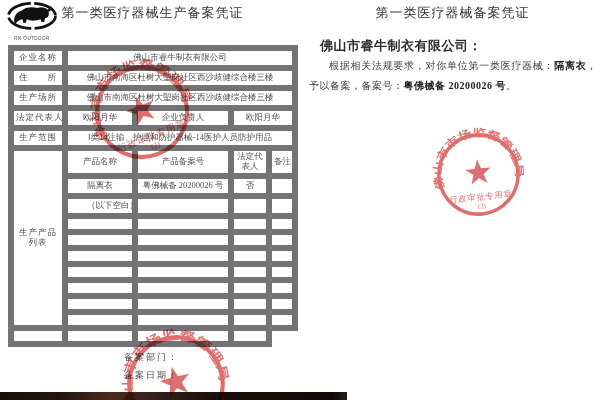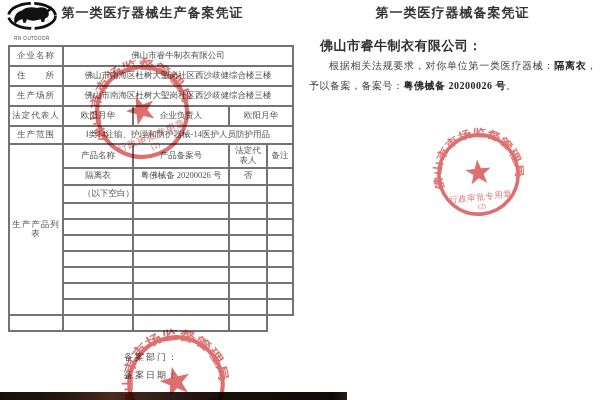--- a/index.html
+++ b/index.html
@@ -3,33 +3,33 @@
 <meta charset="utf-8">
 <style>
   * { margin:0; padding:0; box-sizing:border-box; }
   html,body { width:600px; height:400px; overflow:hidden; background:#fff; }
   .page { position:relative; width:600px; height:400px; background:#fff;
           font-family:"Liberation Serif", serif; color:#4a4a4a; }
 
   
   .doc-left { position:absolute; left:0; top:0; width:305px; height:400px; }
   .doc-title { position:absolute; top:4px; left:0; width:100%; text-align:center;
-               font-family:"Liberation Sans", sans-serif; font-weight:bold;
+               font-family:"Liberation Sans", sans-serif; font-weight:normal;
                font-size:13px; letter-spacing:1px; color:#333; }
   .filing-line { position:absolute; top:28px; left:0; width:100%; text-align:center;
                  padding-left:50px; font-size:8.5px; color:#555; letter-spacing:.5px; }
 
   .logo-wrap { position:absolute; left:4px; top:2px; width:56px; text-align:center; }
   .logo-wrap svg { display:block; margin:0 auto; }
   .logo-caption { font-family:"Liberation Sans", sans-serif; font-size:4.5px;
                   color:#444; letter-spacing:.5px; margin-top:1px; }
 
   table.cert { position:absolute; left:8px; top:45px; width:284px;
                border-collapse:collapse; table-layout:fixed; }
-  table.cert td { border:2px solid #737373; font-size:8.5px; color:#4f4f4f;
+  table.cert td { border:6px solid #737373; font-size:8.5px; color:#4f4f4f;
                   text-align:center; vertical-align:middle; padding:1px 2px;
                   overflow:hidden; white-space:nowrap; }
   table.cert td.lbl { letter-spacing:1px; }
   table.cert td.wrap { white-space:normal; line-height:1.15; }
   table.cert td.left-align { text-align:center; padding-left:19px; }
   tr.r-base { height:20px; } tr.r-mid { height:18px; }
   tr.r-prod { height:17px; } tr.r-blank { height:18px; } tr.r-empty { height:16px; }
 
   .footer-lbl { position:absolute; font-size:9px; color:#4a4a4a; letter-spacing:2px; }
   .date-value { position:absolute; font-size:9px; color:#8c8c8c; letter-spacing:1px; }

